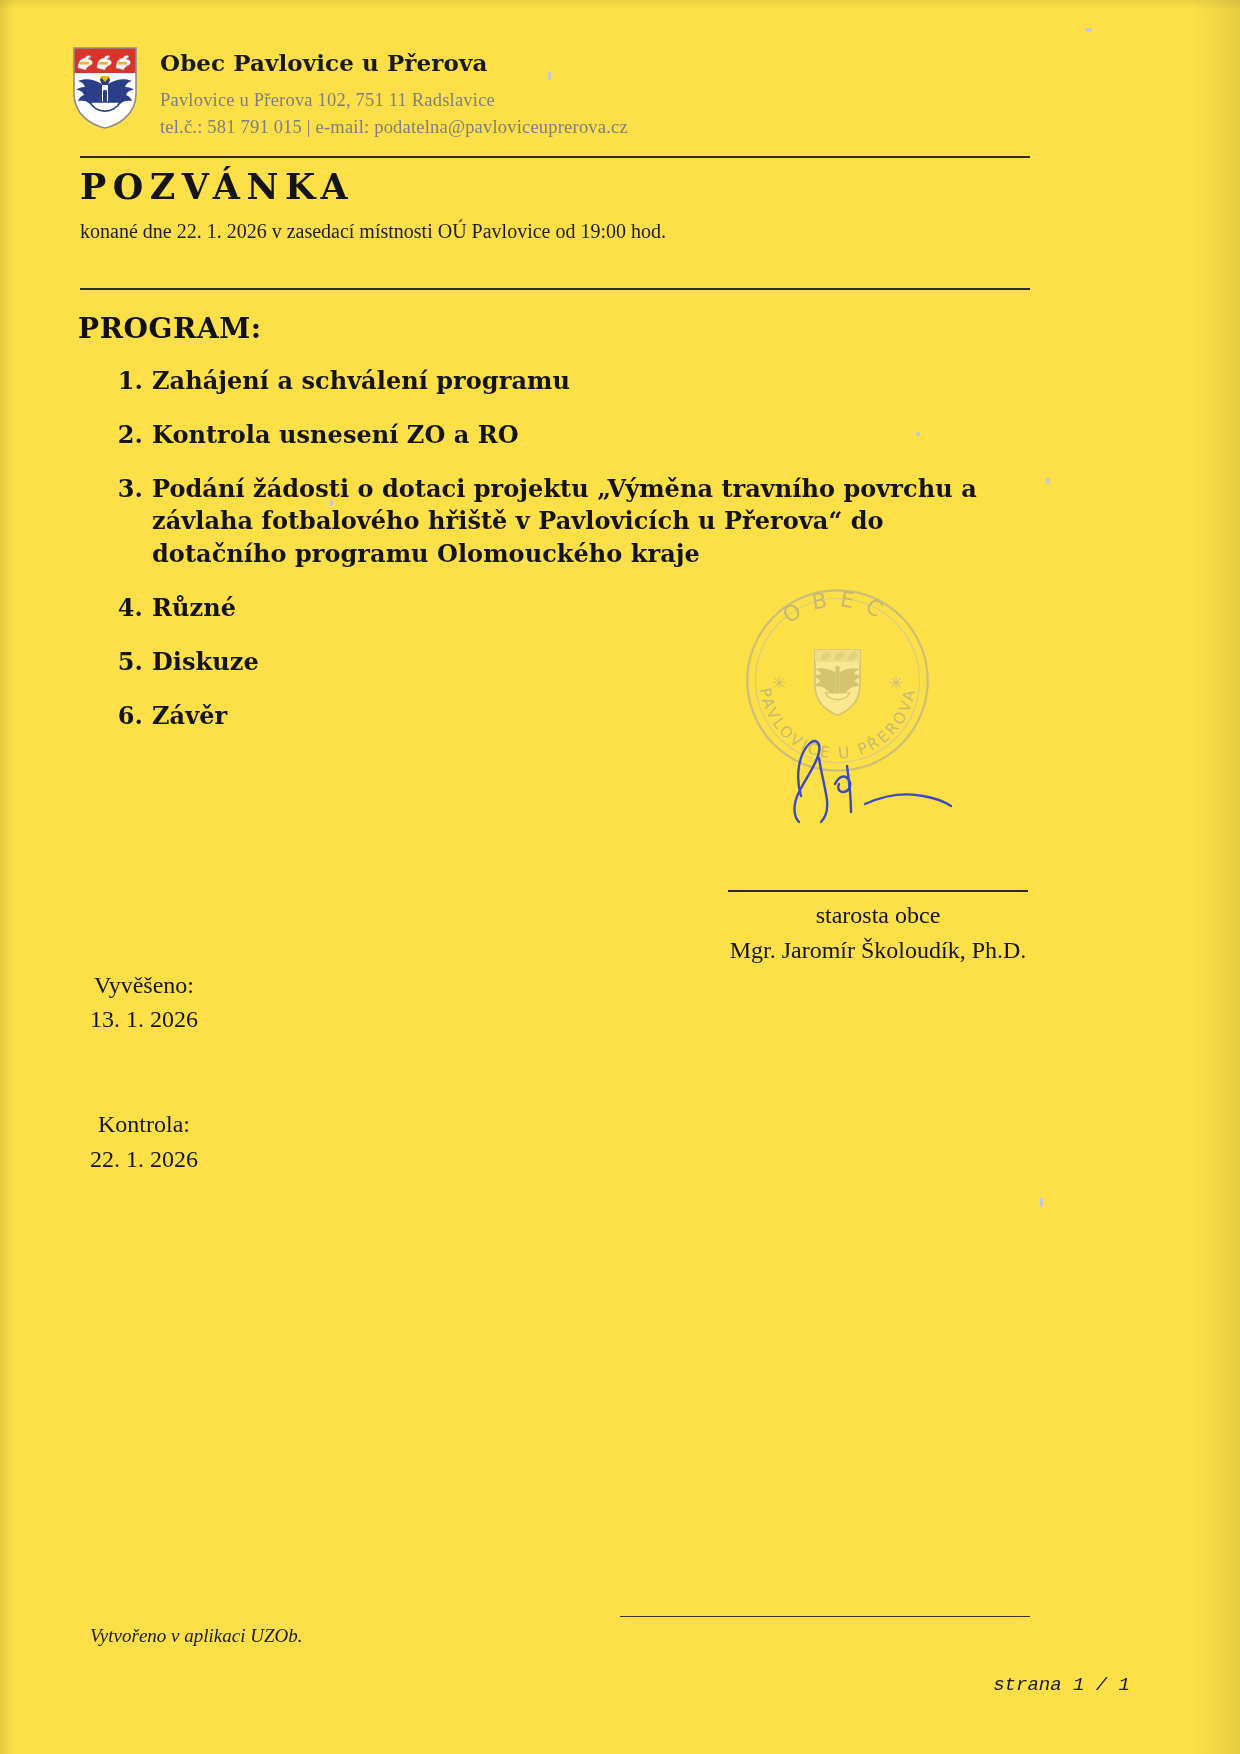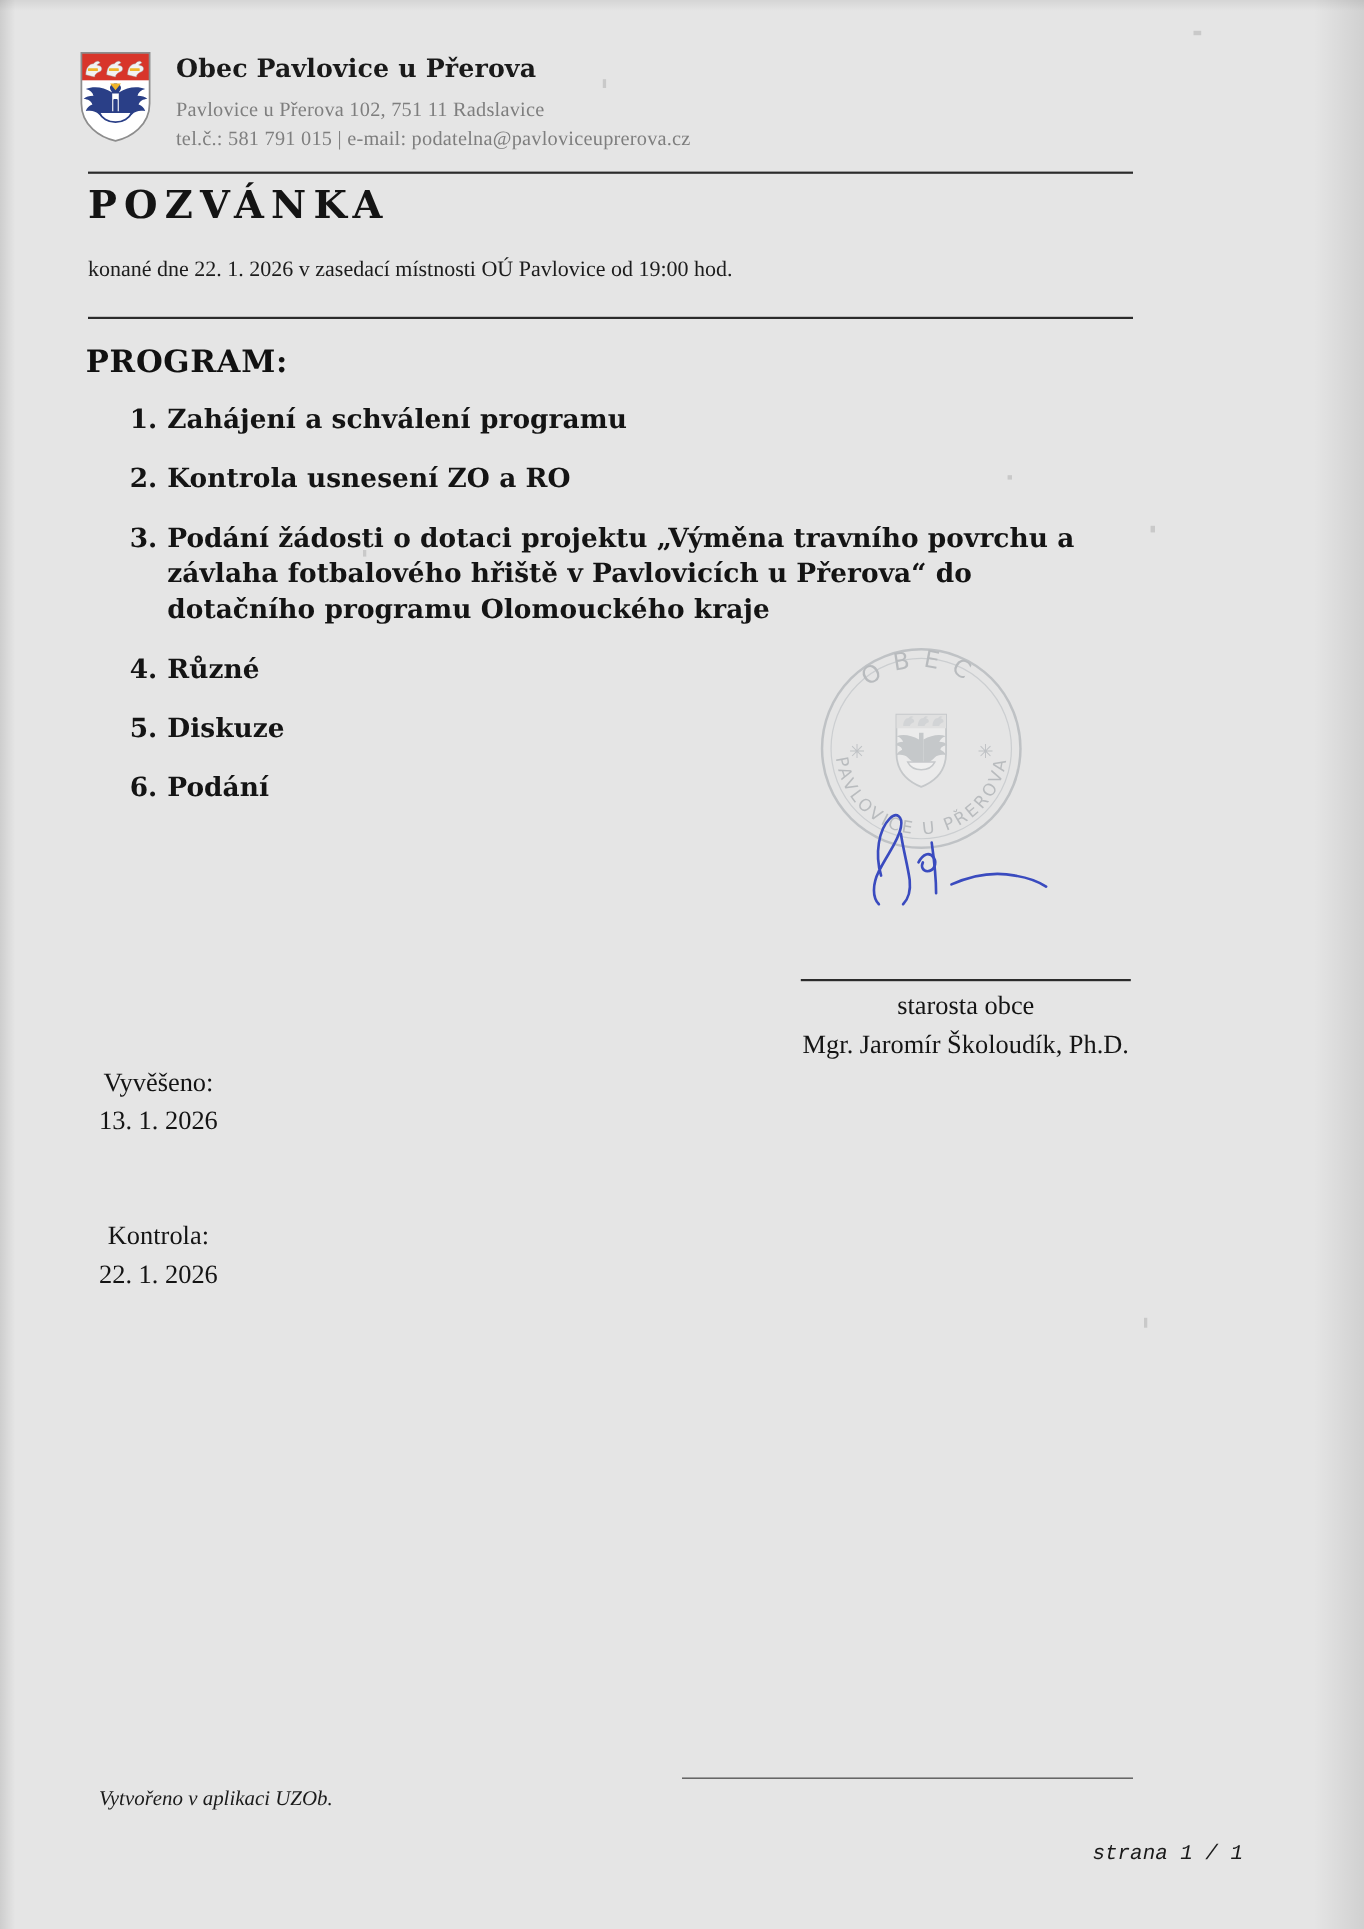--- a/index.html
+++ b/index.html
@@ -4,21 +4,21 @@
 <style>
   html, body {
     margin: 0;
     padding: 0;
     background: #8a8a8a;
   }
   .page {
     position: relative;
     width: 1240px;
     height: 1754px;
-    background: #e5e5e5;
+    background: #fde047;
     overflow: hidden;
     font-family: "Liberation Serif", serif;
     color: #111111;
     box-sizing: border-box;
   }
   
   .scan-edge-left {
     position: absolute;
     left: 0; top: 0; bottom: 0; width: 14px;
     background: linear-gradient(to right, rgba(0,0,0,0.10), rgba(0,0,0,0));
@@ -102,21 +102,21 @@
   .doc-subtitle {
     margin-top: 13px;
     font-family: "DejaVu Serif", serif;
     font-weight: bold;
     font-size: 23.5px;
     color: #141414;
     line-height: 1.25;
     letter-spacing: 0.1px;
   }
   .doc-meta {
-    margin-top: 24px;
+    margin-top: 10px;
     font-family: "Liberation Serif", serif;
     font-size: 20px;
     color: #1c1c1c;
     line-height: 1.3;
   }
 
   
   .program-heading {
     position: absolute;
     left: 78px;
@@ -328,21 +328,21 @@
     <li class="agenda-item">
       <span class="agenda-num">4.</span>
       <span class="agenda-text">Různé</span>
     </li>
     <li class="agenda-item">
       <span class="agenda-num">5.</span>
       <span class="agenda-text">Diskuze</span>
     </li>
     <li class="agenda-item">
       <span class="agenda-num">6.</span>
-      <span class="agenda-text">Podání</span>
+      <span class="agenda-text">Závěr</span>
     </li>
   </ol>
 
   <svg class="stamp" viewBox="0 0 200 200">
     <defs>
       <path id="arcTop" d="M 28,100 A 72,72 0 0 1 172,100"></path>
       <path id="arcBottom" d="M 24,100 A 76,76 0 0 0 176,100"></path>
     </defs>
     <circle cx="100" cy="100" r="88" fill="none" stroke="#9aa0a6" stroke-width="2.2"></circle>
     <circle cx="100" cy="100" r="80" fill="none" stroke="#b3b8bd" stroke-width="1.1"></circle>

